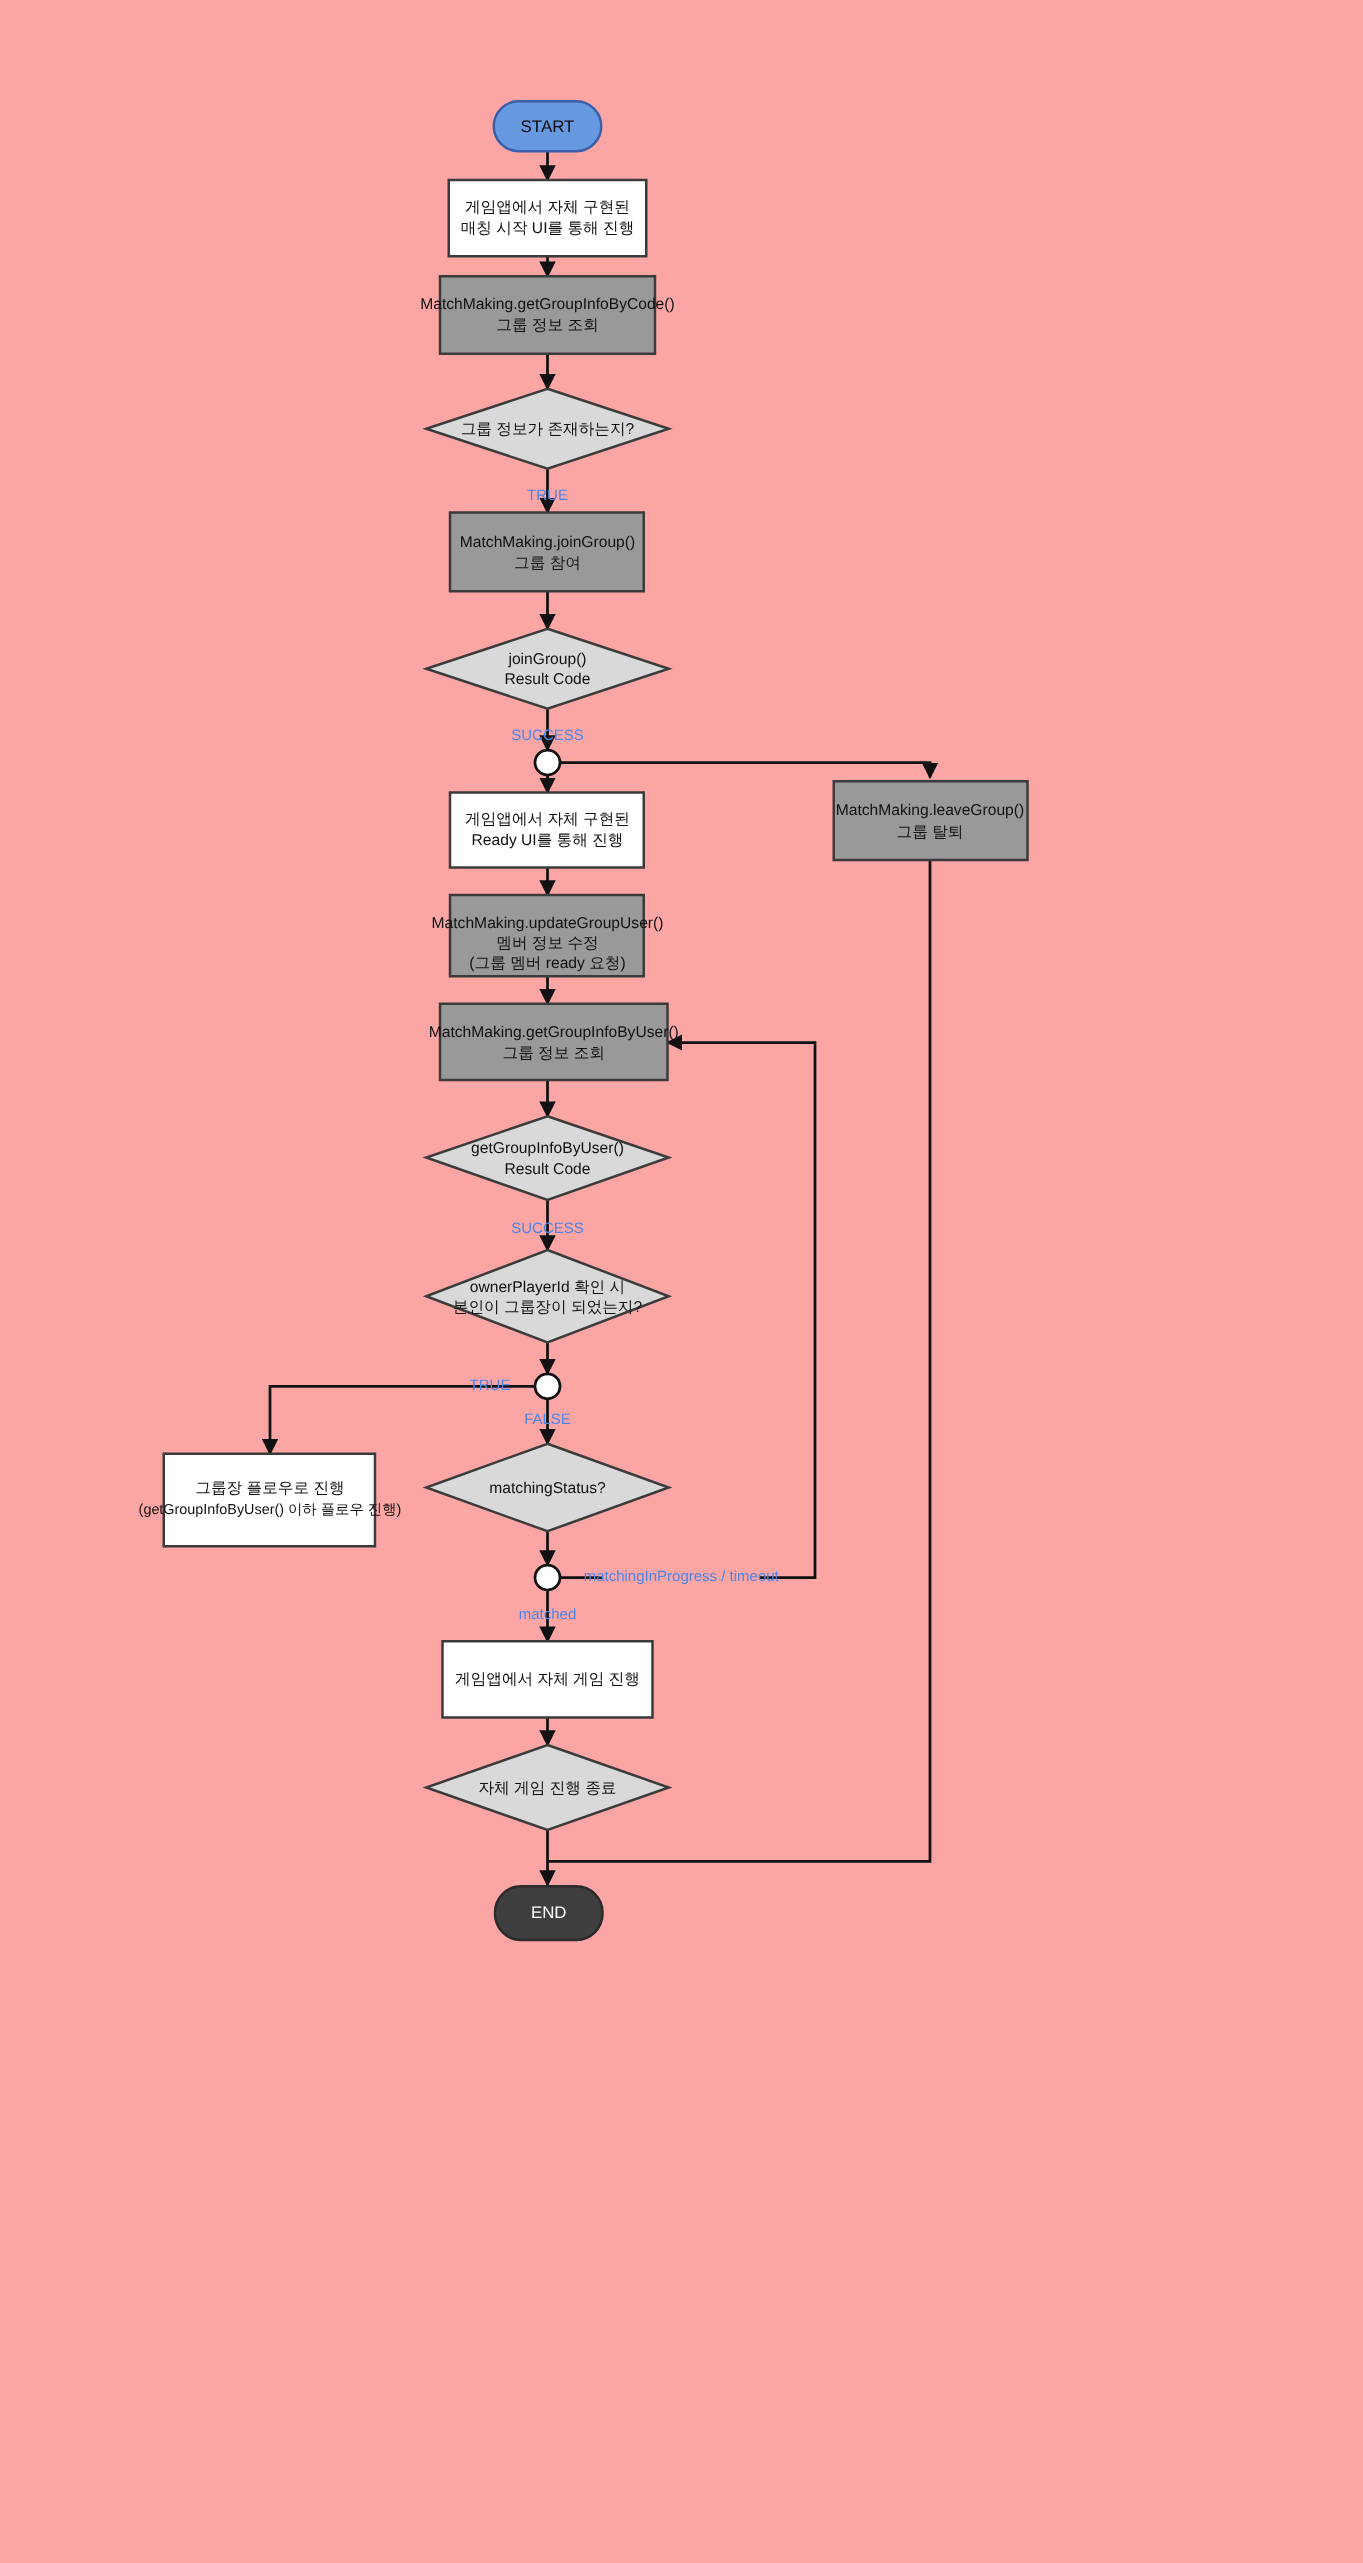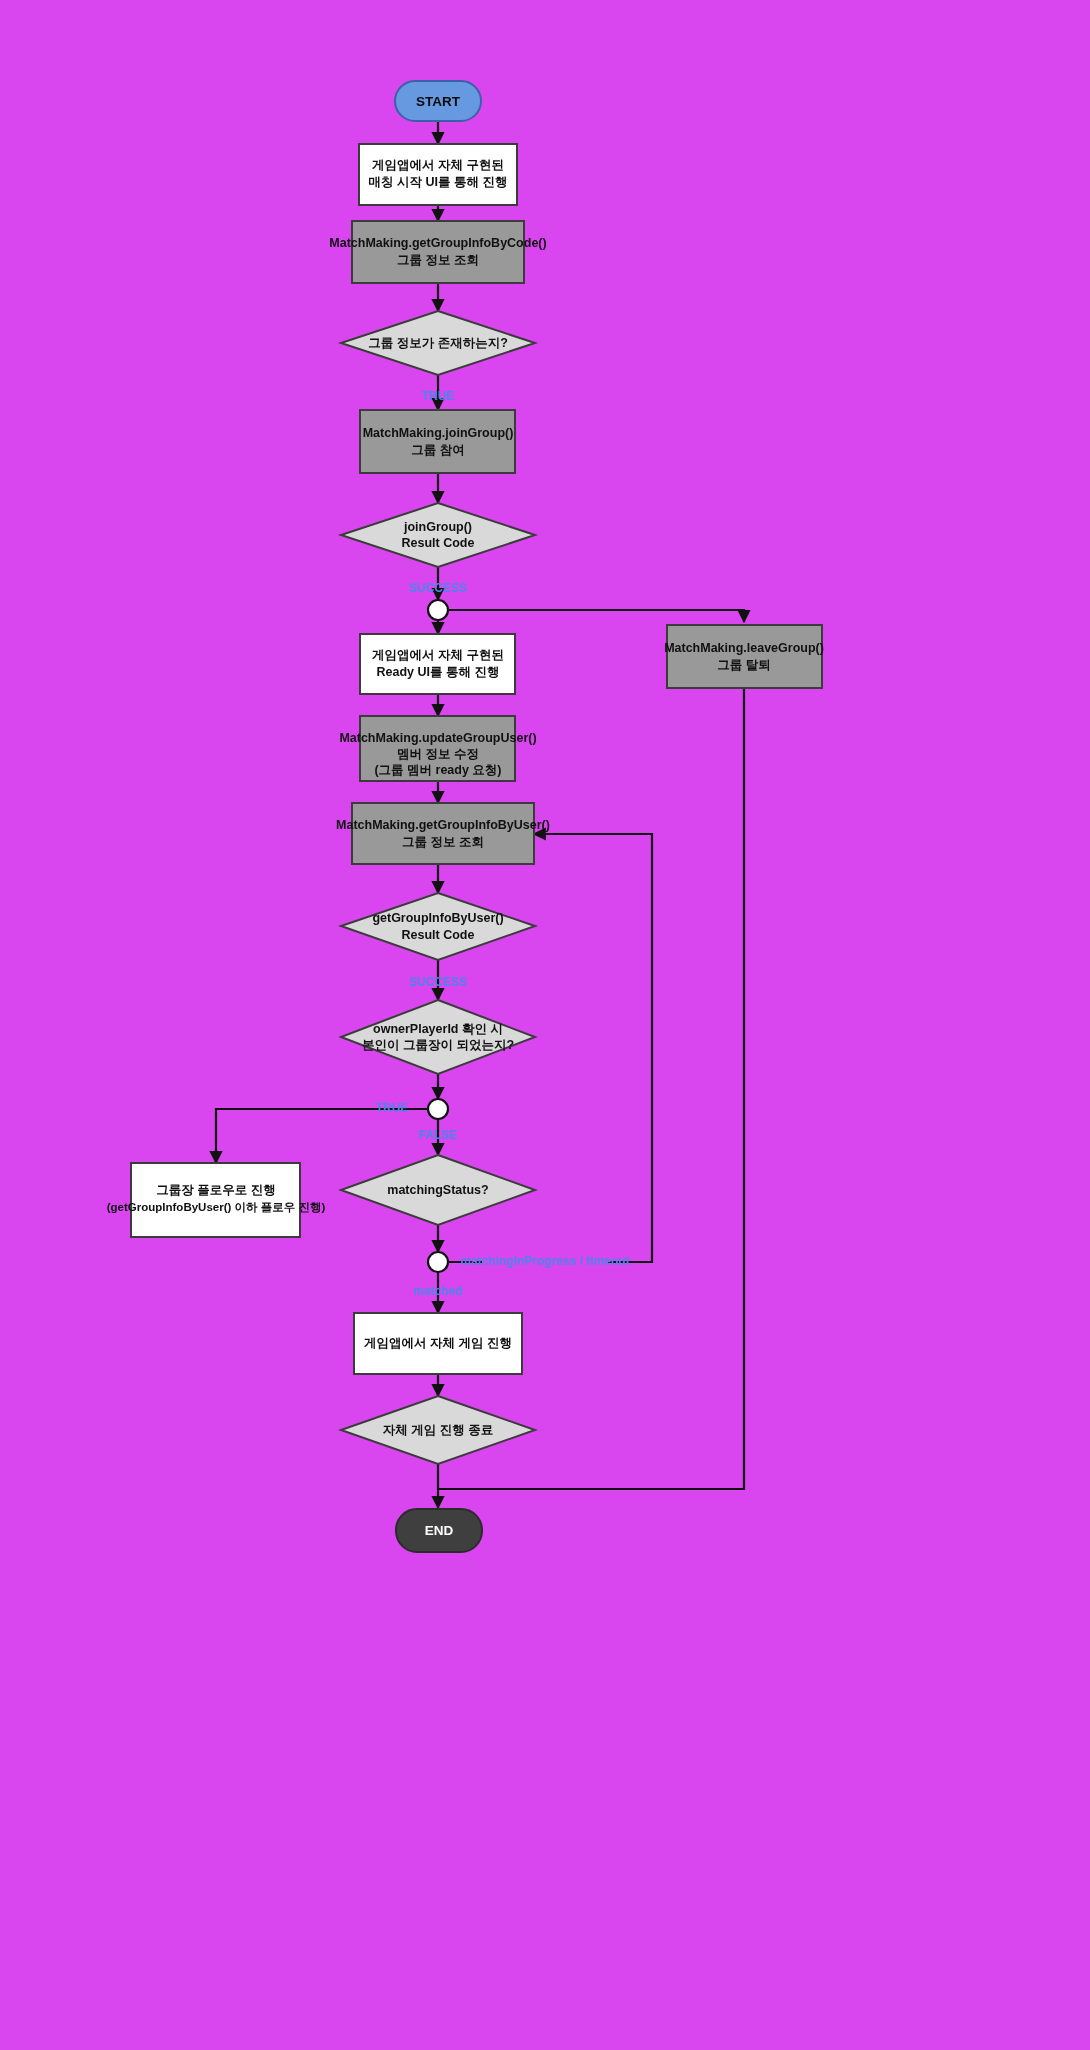--- a/index.html
+++ b/index.html
@@ -10,22 +10,21 @@
   body {
     font-family: "Liberation Sans", "DejaVu Sans", sans-serif;
     width: 1090px;
     height: 2050px;
     overflow: hidden;
   }
   #flow-root {
     position: relative;
     width: 1090px;
     height: 2050px;
-    background: #d946ef;
-    font-weight: bold;
+    background: #fca5a5;
   }
   svg#flow-svg {
     position: absolute;
     top: 0;
     left: 0;
     width: 1090px;
     height: 2050px;
     display: block;
   }
   .node-label {

